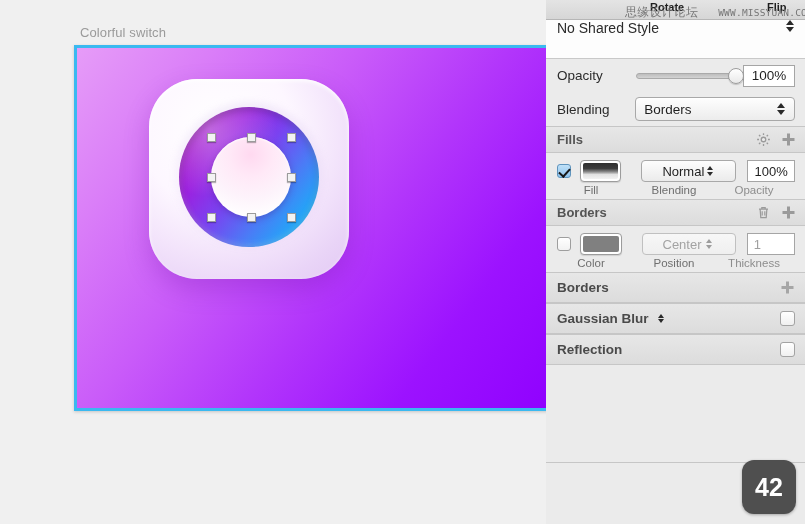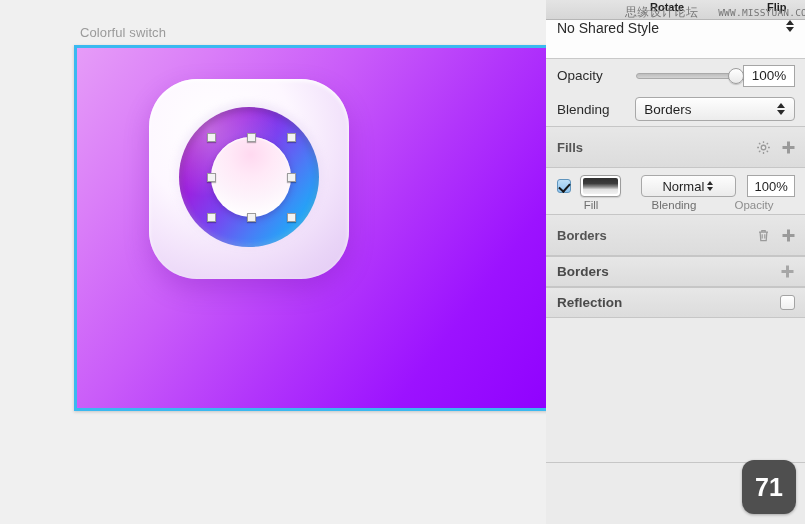--- a/index.html
+++ b/index.html
@@ -253,21 +253,21 @@
     padding: 0 8px;
     font-size: 13.5px;
     color: #1f1f1f;
     box-shadow: 0 1px 0 rgba(255,255,255,0.7) inset;
   }
   .select-box .sel-txt { flex: 1; }
   #blending-select { width: 161px; }
 
   
   .section-head {
-    height: 42px;
+    height: 27px;
     background: linear-gradient(#e7e7e7, #dcdcdc);
     border-top: 1px solid #c6c6c6;
     border-bottom: 1px solid #c6c6c6;
     display: flex;
     align-items: center;
     padding: 0 9px 0 11px;
     box-sizing: border-box;
   }
   .section-title {
     font-size: 13px;
@@ -538,39 +538,69 @@
           </svg>
         </span>
         <span>
           <svg class="ico" viewBox="0 0 16 16">
             <path d="M6.4 1.6h3.2v4.8h4.8v3.2H9.6v4.8H6.4V9.6H1.6V6.4h4.8z" fill="#9a9a9a"></path>
           </svg>
         </span>
       </span>
     </div>
 
+    <div class="layer-row">
+      <div class="layer-controls">
+        <span class="chk off"></span>
+        <span class="swatch-box" style="margin-left:9px;">
+          <span class="swatch-inner swatch-solid"></span>
+        </span>
+        <span class="select-sm disabled" style="width:98px; margin-left:20px;">
+          <span class="sel-txt">Center</span>
+          <span class="stepper stepper-sm dis">
+            <span class="up"></span>
+              <span class="down"></span>
+          </span>
+        </span>
+        <span class="num-sm dim" style="margin-left:11px;">1</span>
+      </div>
+      <div class="layer-labels">
+        <span class="cap" style="width:68px;">Color</span>
+        <span class="cap" style="width:98px;">Position</span>
+        <span class="cap dim" style="width:62px;">Thickness</span>
+      </div>
+    </div>
 
     <div class="simple-sec">
       <span class="section-title">Borders</span>
       <span>
         <svg class="ico" viewBox="0 0 16 16">
           <path d="M6.4 1.6h3.2v4.8h4.8v3.2H9.6v4.8H6.4V9.6H1.6V6.4h4.8z" fill="#a6a6a6"></path>
         </svg>
       </span>
     </div>
 
 
+    <div class="simple-sec">
+      <span class="section-title" style="flex:none;">Gaussian Blur</span>
+      <span class="stepper stepper-sm" style="margin-left:7px;">
+        <span class="up"></span>
+          <span class="down"></span>
+      </span>
+      <span style="flex:1;"></span>
+      <span class="sec-chk"></span>
+    </div>
 
     <div class="simple-sec">
       <span class="section-title">Reflection</span>
       <span class="sec-chk"></span>
     </div>
 
     <div id="panel-filler"></div>
 
-    <div id="badge-42">71</div>
+    <div id="badge-42">42</div>
   </div>
 
   <div id="watermark">
     <span class="wm-cn">思缘设计论坛</span><span class="wm-url">WWW.MISSYUAN.COM</span>
   </div>
 
 </div>
 
 </body></html>

